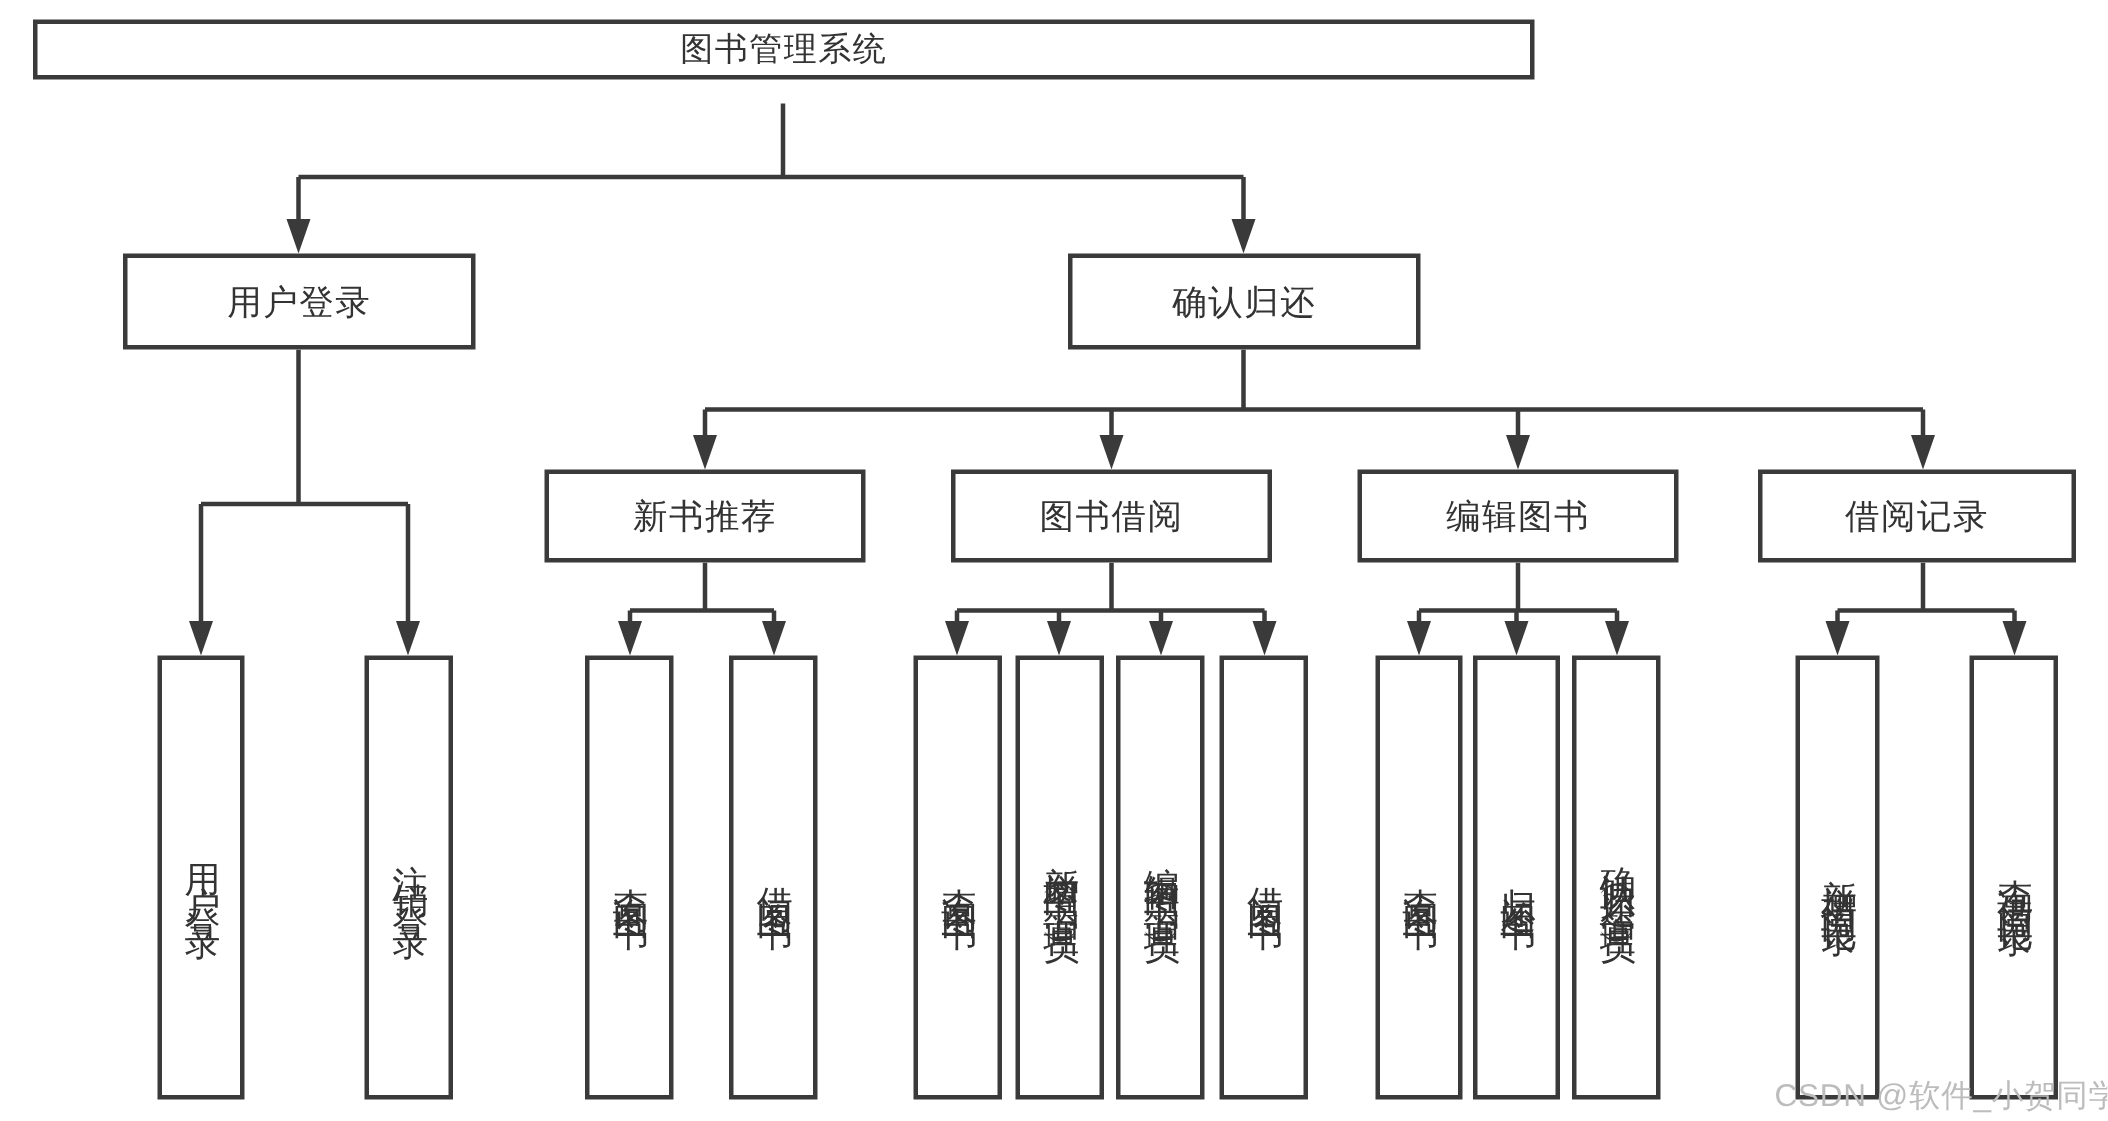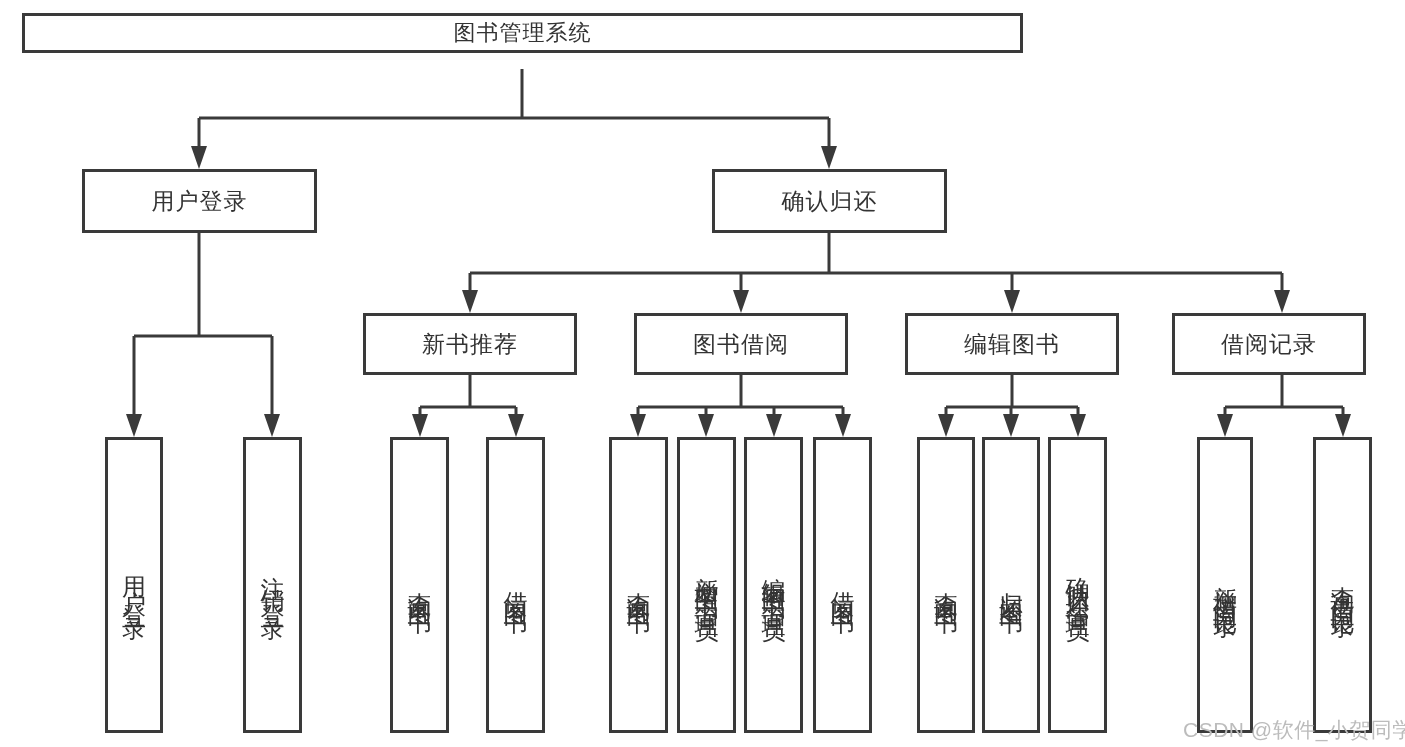--- a/index.html
+++ b/index.html
@@ -110,21 +110,21 @@
 
   <div class="node hbox lvl3" style="left:363px">
     <span>新书推荐</span>
   </div>
   <div class="node hbox lvl3" style="left:634px">
     <span>图书借阅</span>
   </div>
   <div class="node hbox lvl3" style="left:905px">
     <span>编辑图书</span>
   </div>
-  <div class="node hbox lvl3" style="left:1172px;width:194px">
+  <div class="node hbox lvl3" style="left:1172px;width:212px">
     <span>借阅记录</span>
   </div>
 
   <div class="node leaf sp-wide" style="left:105px;width:58px">
     <span class="vtext">用户登录</span>
   </div>
   <div class="node leaf sp-wide" style="left:243px;width:59px">
     <span class="vtext">注销登录</span>
   </div>
 

